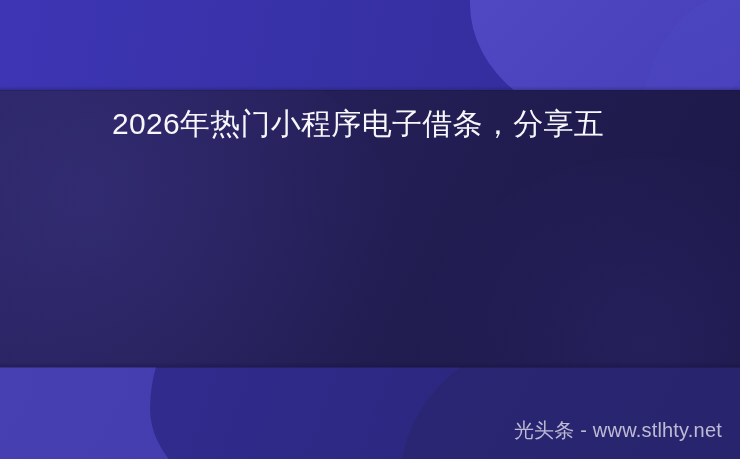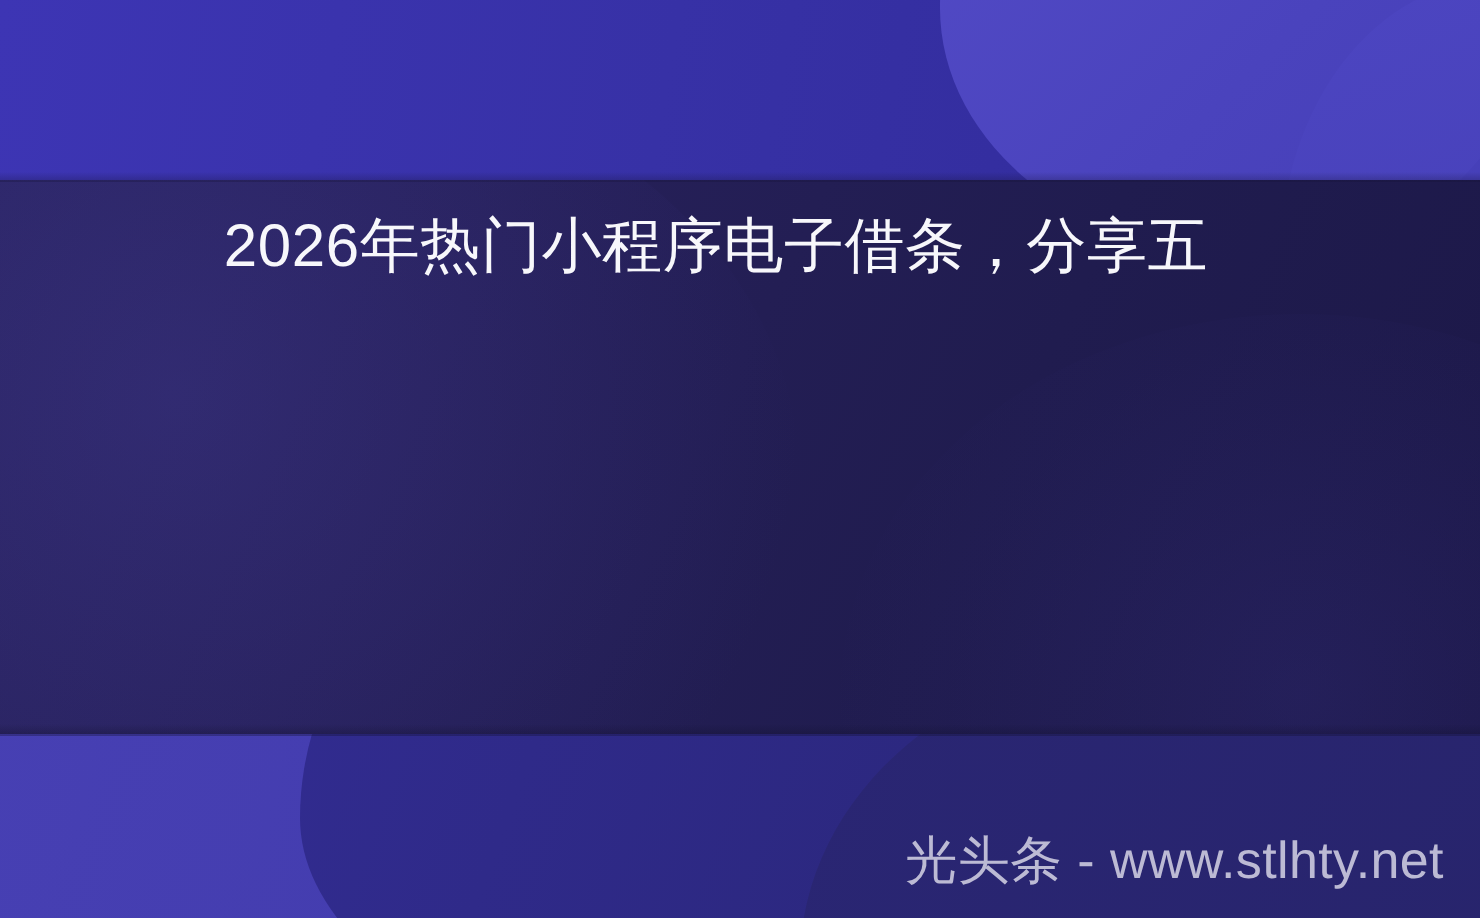--- a/index.html
+++ b/index.html
@@ -158,21 +158,21 @@
     z-index: 4;
   }
 
   
   .watermark {
     position: absolute;
     right: 18px;
     bottom: 14px;
     z-index: 10;
     color: #c9c7dd;
-    font-size: 26px;
+    font-size: 20px;
     line-height: 30px;
     letter-spacing: 0.2px;
     white-space: nowrap;
     opacity: 0.92;
   }
 </style>
 </head>
 <body>
 
 <div class="cover">

